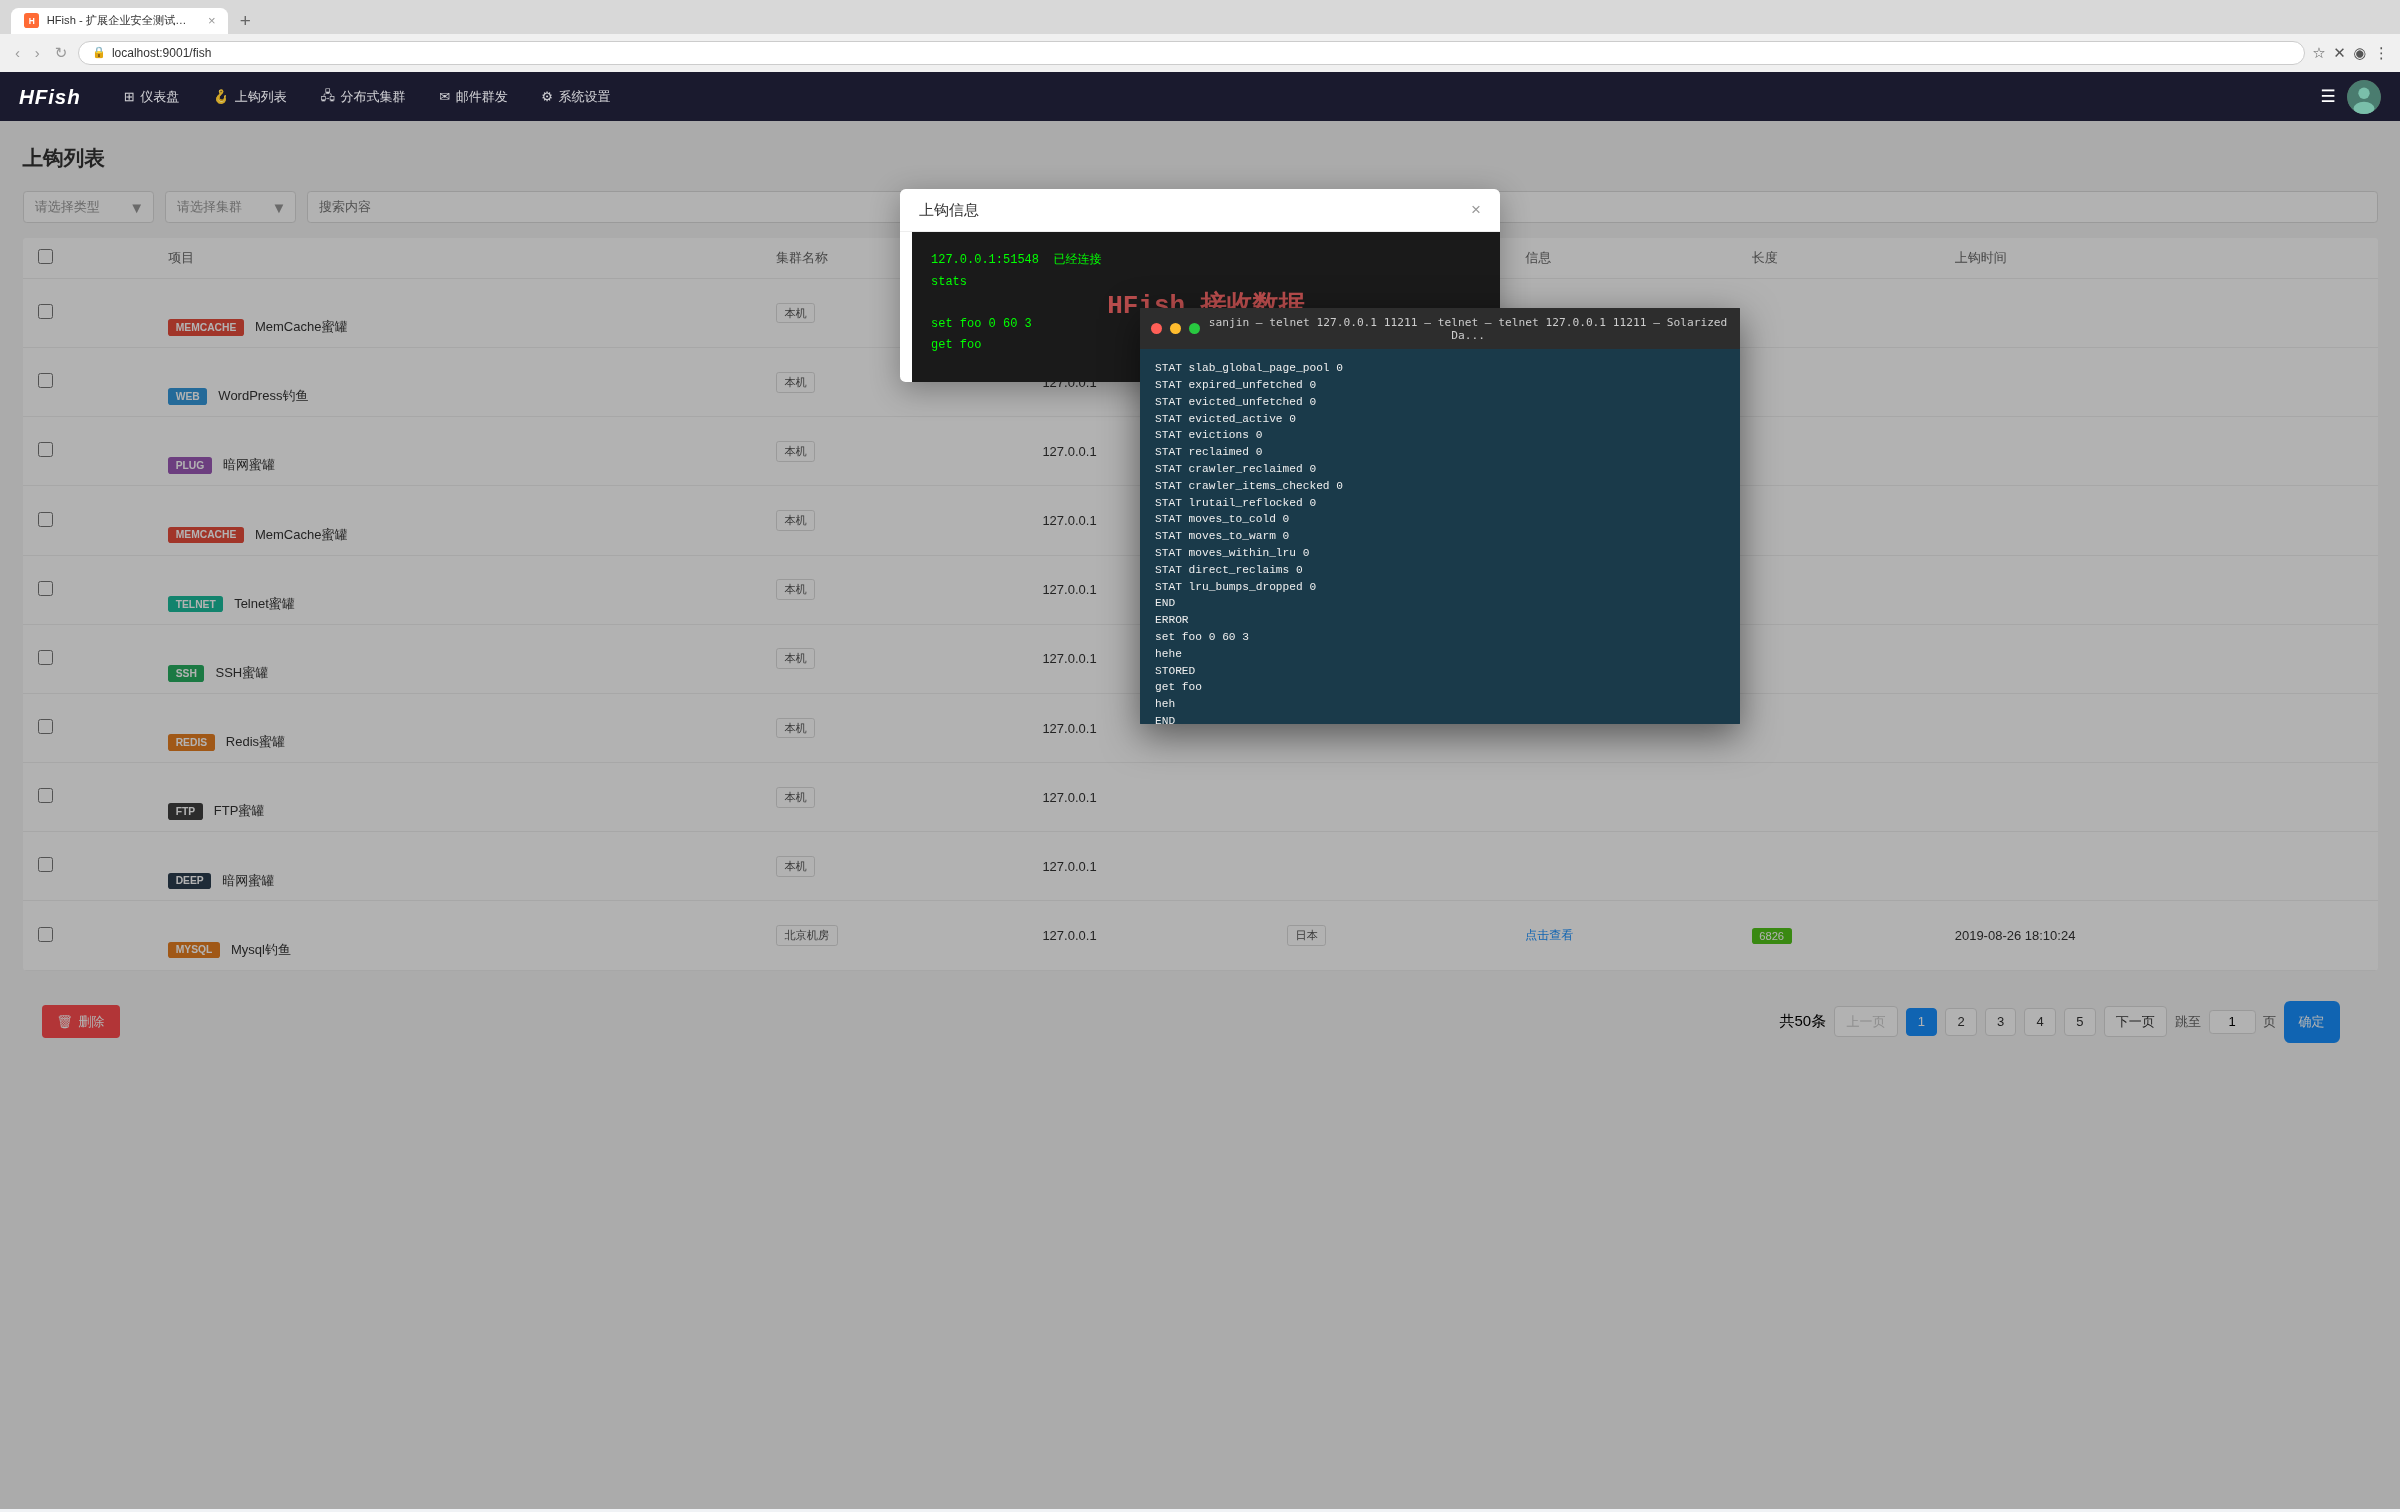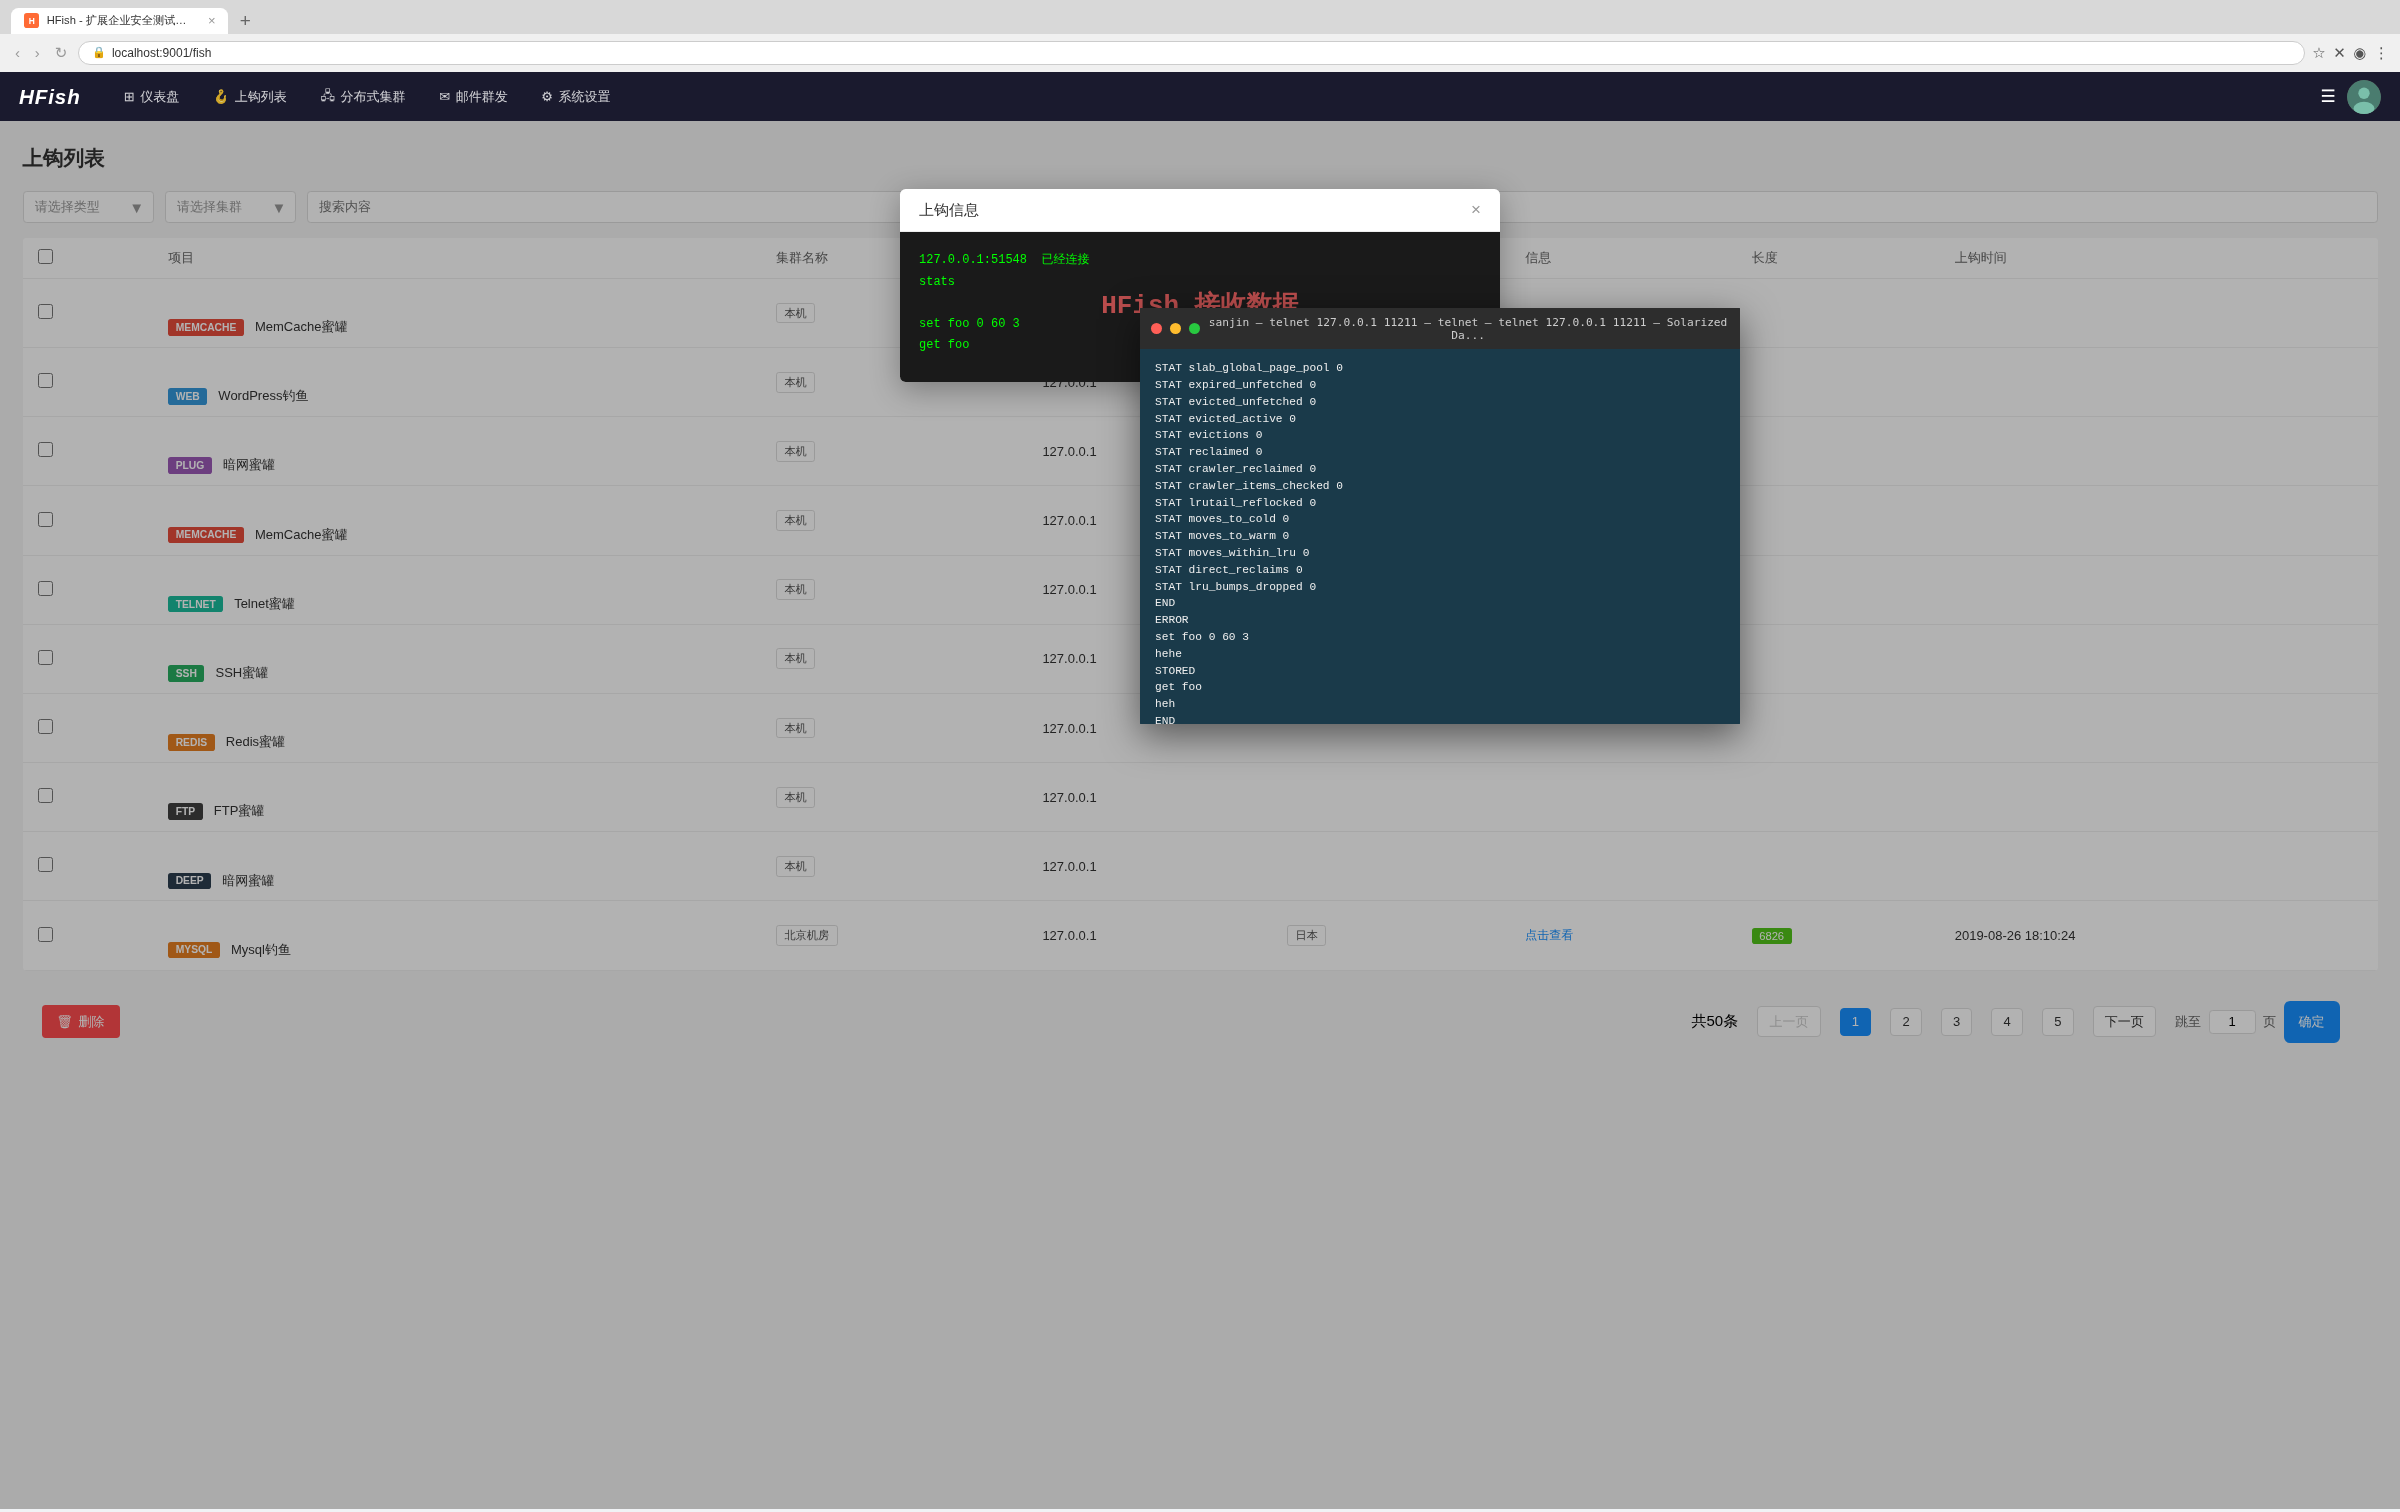--- a/index.html
+++ b/index.html
@@ -58,37 +58,37 @@
     .badge-ftp { background: #404040; }
     .badge-deep { background: #2c3e50; }
     .badge-mysql { background: #e67e22; }
 
     .location-tag { display: inline-flex; align-items: center; justify-content: center; padding: 1.9px 7.5px; border: 0.9px solid #ddd; border-radius: 2.8px; font-size: 11.2px; color: #555; }
     .info-tag { display: inline-flex; align-items: center; justify-content: center; padding: 1.9px 7.5px; border: 0.9px solid #ddd; border-radius: 2.8px; font-size: 11.2px; color: #555; }
     .view-link { color: #1890ff; cursor: pointer; font-size: 12px; }
     .length-tag { display: inline-flex; align-items: center; justify-content: center; padding: 1.9px 7.5px; border-radius: 2.8px; font-size: 11.2px; color: #fff; background: #52c41a; }
 
     
-    .pagination { display: flex; align-items: center; justify-content: flex-end; padding: 19px; gap: 19px; }
+    .pagination { display: flex; align-items: center; justify-content: flex-end; padding: 19px; gap: 8px; }
     .page-btn { padding: 5.6px 11.2px; border: 0.9px solid #ddd; border-radius: 4px; background: #fff; cursor: pointer; font-size: 13px; color: #333; }
     .page-btn.active { background: #1890ff; color: #fff; border-color: #1890ff; }
     .page-btn.disabled { color: #ccc; cursor: not-allowed; }
     .delete-btn { background: #ff4d4f; color: #fff; border: none; padding: 7.5px 15px; border-radius: 3.7px; cursor: pointer; font-size: 13px; display: flex; align-items: center; gap: 5.6px; }
     .pagination-footer { display: flex; align-items: center; justify-content: space-between; padding: 11.2px 19px; }
     .jump-to { display: flex; align-items: center; gap: 7.5px; font-size: 13px; color: #666; }
     .jump-input { width: 47px; padding: 3.7px 7.5px; border: 0.9px solid #ddd; border-radius: 3.7px; font-size: 13px; text-align: center; }
     .confirm-btn { padding: 12px 15px; background: #1890ff; color: #fff; border: none; border-radius: 6px; cursor: pointer; font-size: 13px; }
 
     
     .modal-overlay { position: absolute; top: 0; left: 0; right: 0; bottom: 0; background: rgba(0,0,0,0.3); display: flex; align-items: flex-start; justify-content: center; padding-top: 68px; z-index: 100; }
     .modal { background: #fff; border-radius: 5.6px; box-shadow: 0 7.5px 30px rgba(0,0,0,0.3); width: 600px; overflow: hidden; }
     .modal-header { display: flex; align-items: center; justify-content: space-between; padding: 11.2px 19px; border-bottom: 0.9px solid #eee; }
     .modal-title { font-size: 15px; color: #333; font-weight: 500; }
     .modal-close { color: #999; font-size: 17px; cursor: pointer; background: none; border: none; }
-    .modal-body { background: #1a1a1a; padding: 19px; font-family: 'Courier New', monospace; font-size: 12px; line-height: 1.6; }
+    .modal-body { background: #1a1a1a; padding: 19px; font-family: 'Courier New', monospace; font-size: 12px; line-height: 1.6; margin-left: 12px; }
     .terminal-line { margin-bottom: 1.9px; }
     .terminal-green { color: #00ff00; }
     .modal-watermark { color: rgba(255,100,100,0.7); font-size: 26px; font-weight: bold; position: absolute; top: 50%; left: 50%; transform: translate(-50%, -50%); pointer-events: none; white-space: nowrap; }
 
     
     .terminal-window { position: absolute; top: 187px; left: 50%; transform: translateX(-10%); width: 600px; background: #1a3a4a; border-radius: 1px; box-shadow: 0 11.2px 37px rgba(0,0,0,0.5); z-index: 200; overflow: hidden; }
     .terminal-titlebar { background: #2d2d2d; display: flex; align-items: center; padding: 7.5px 11.2px; gap: 7.5px; }
     .win-btn { width: 11.2px; height: 11.2px; border-radius: 50%; }
     .win-close { background: #ff5f57; }
     .win-min { background: #febc2e; }

